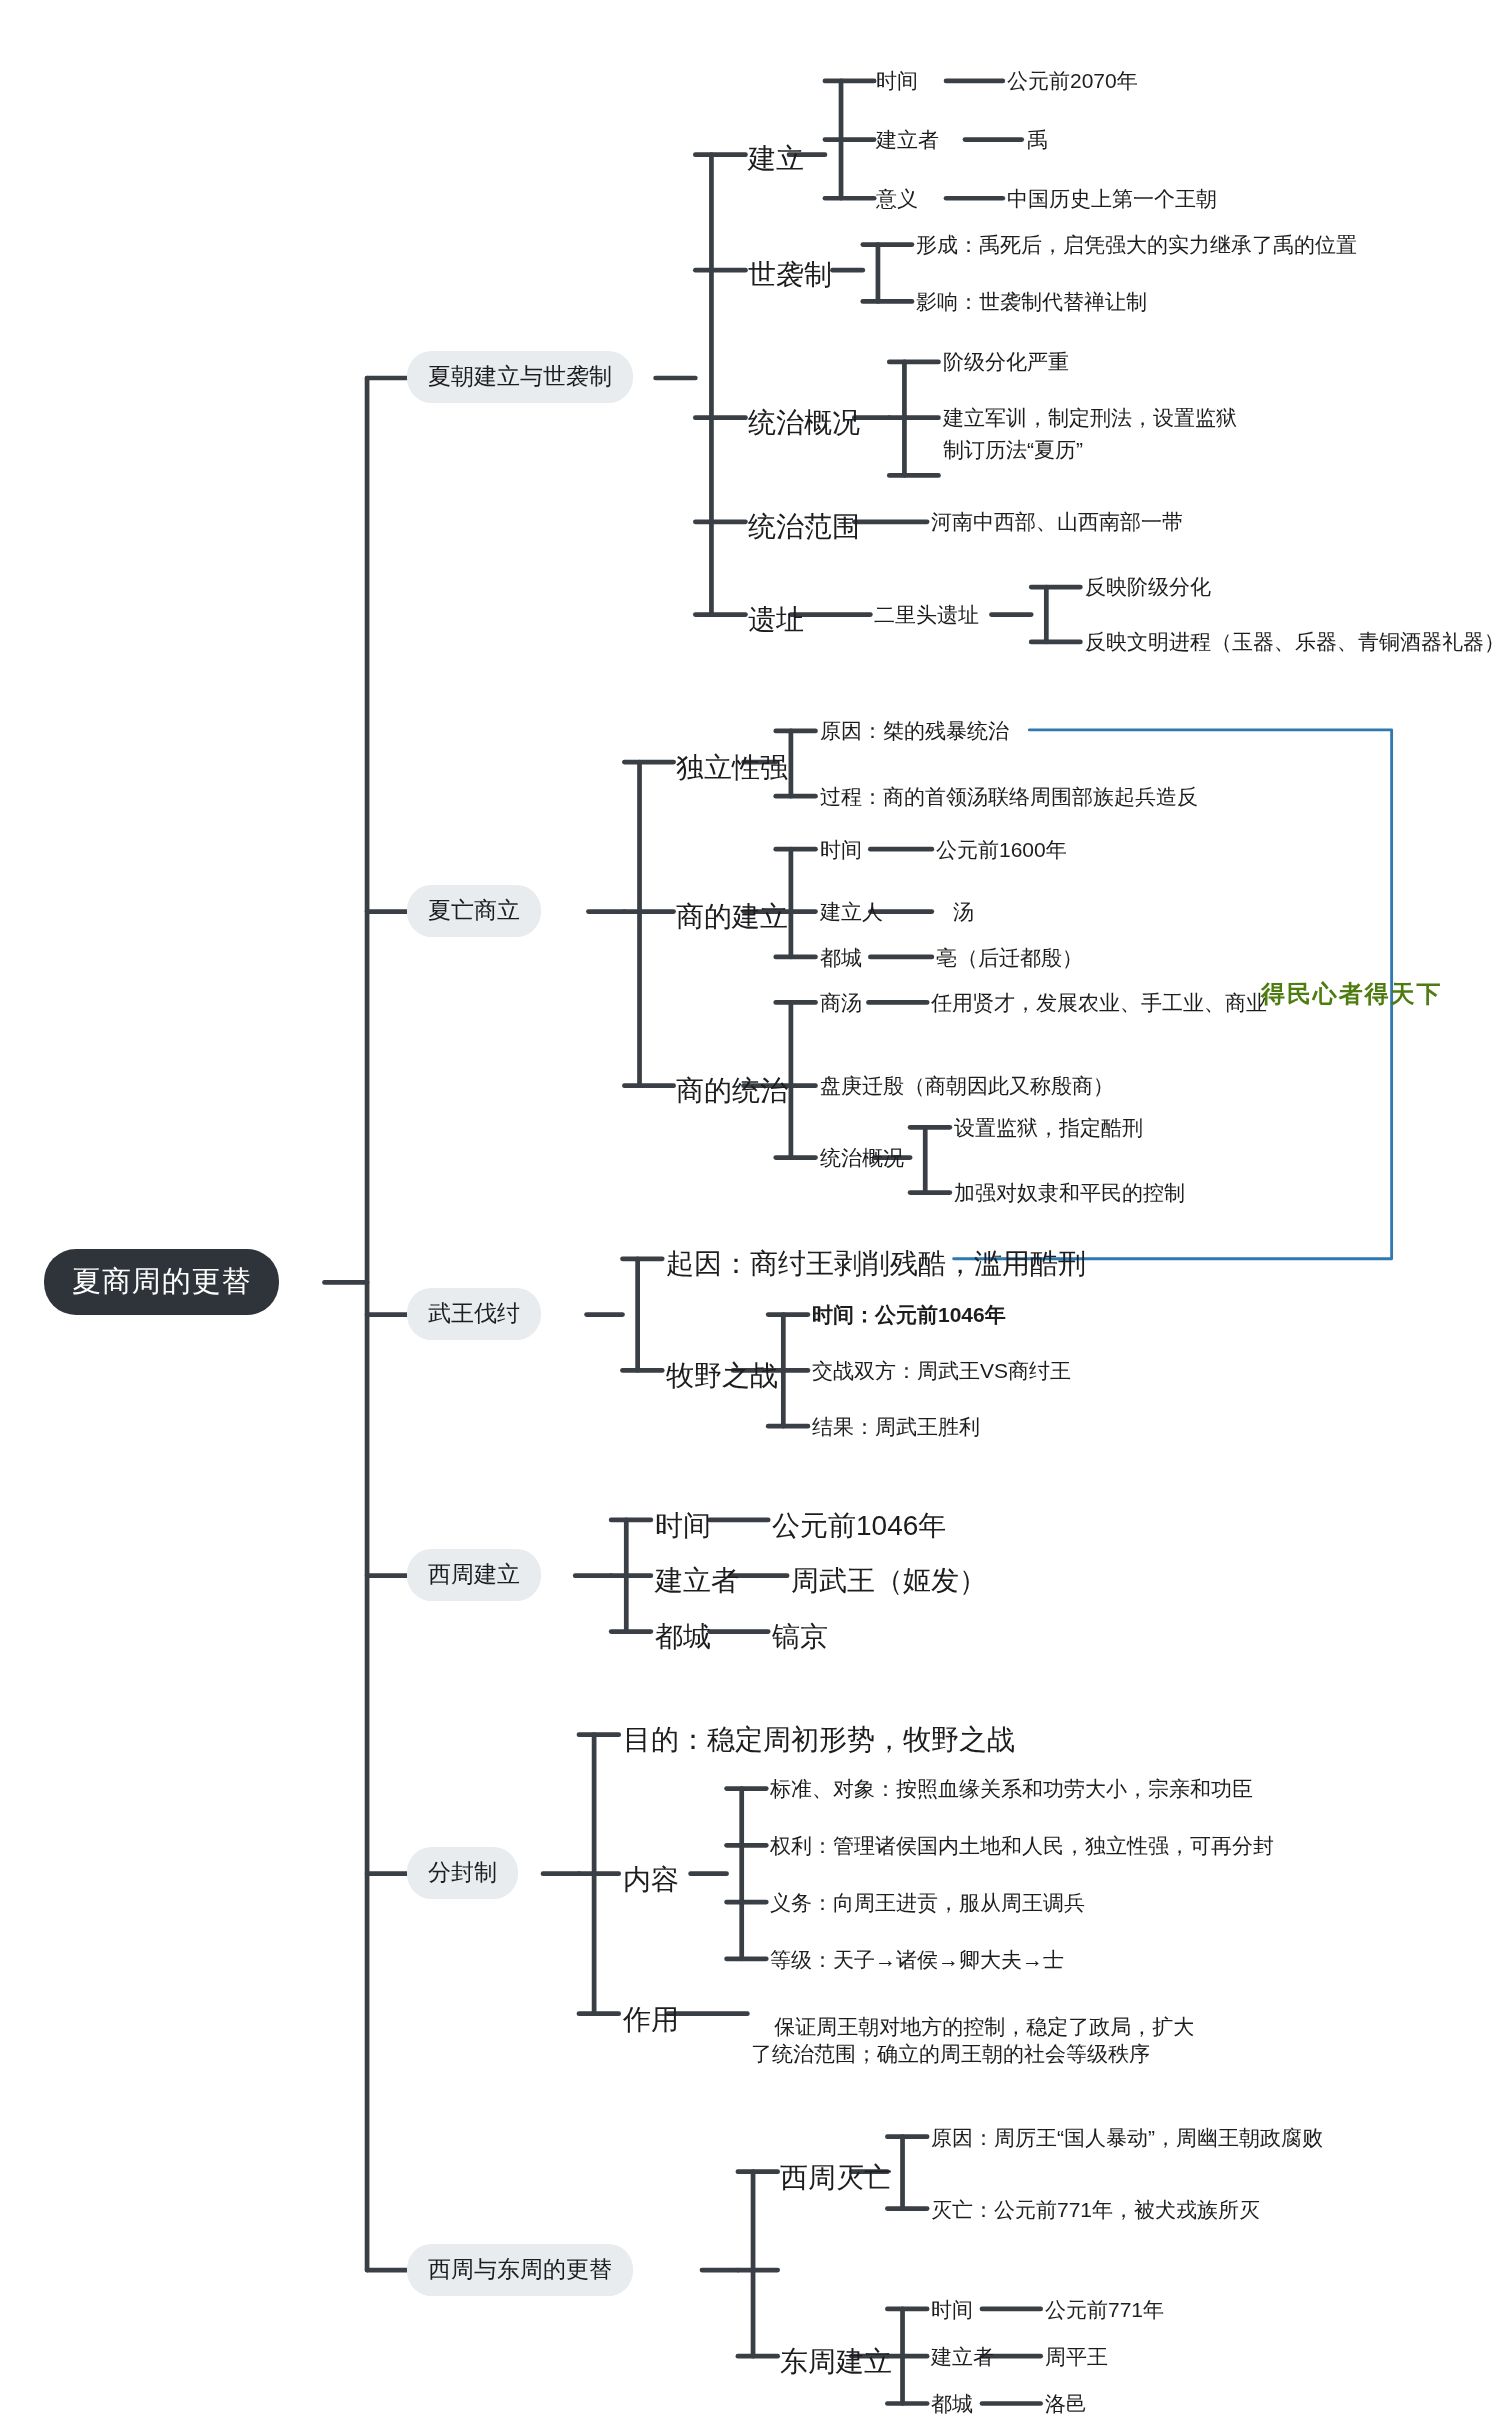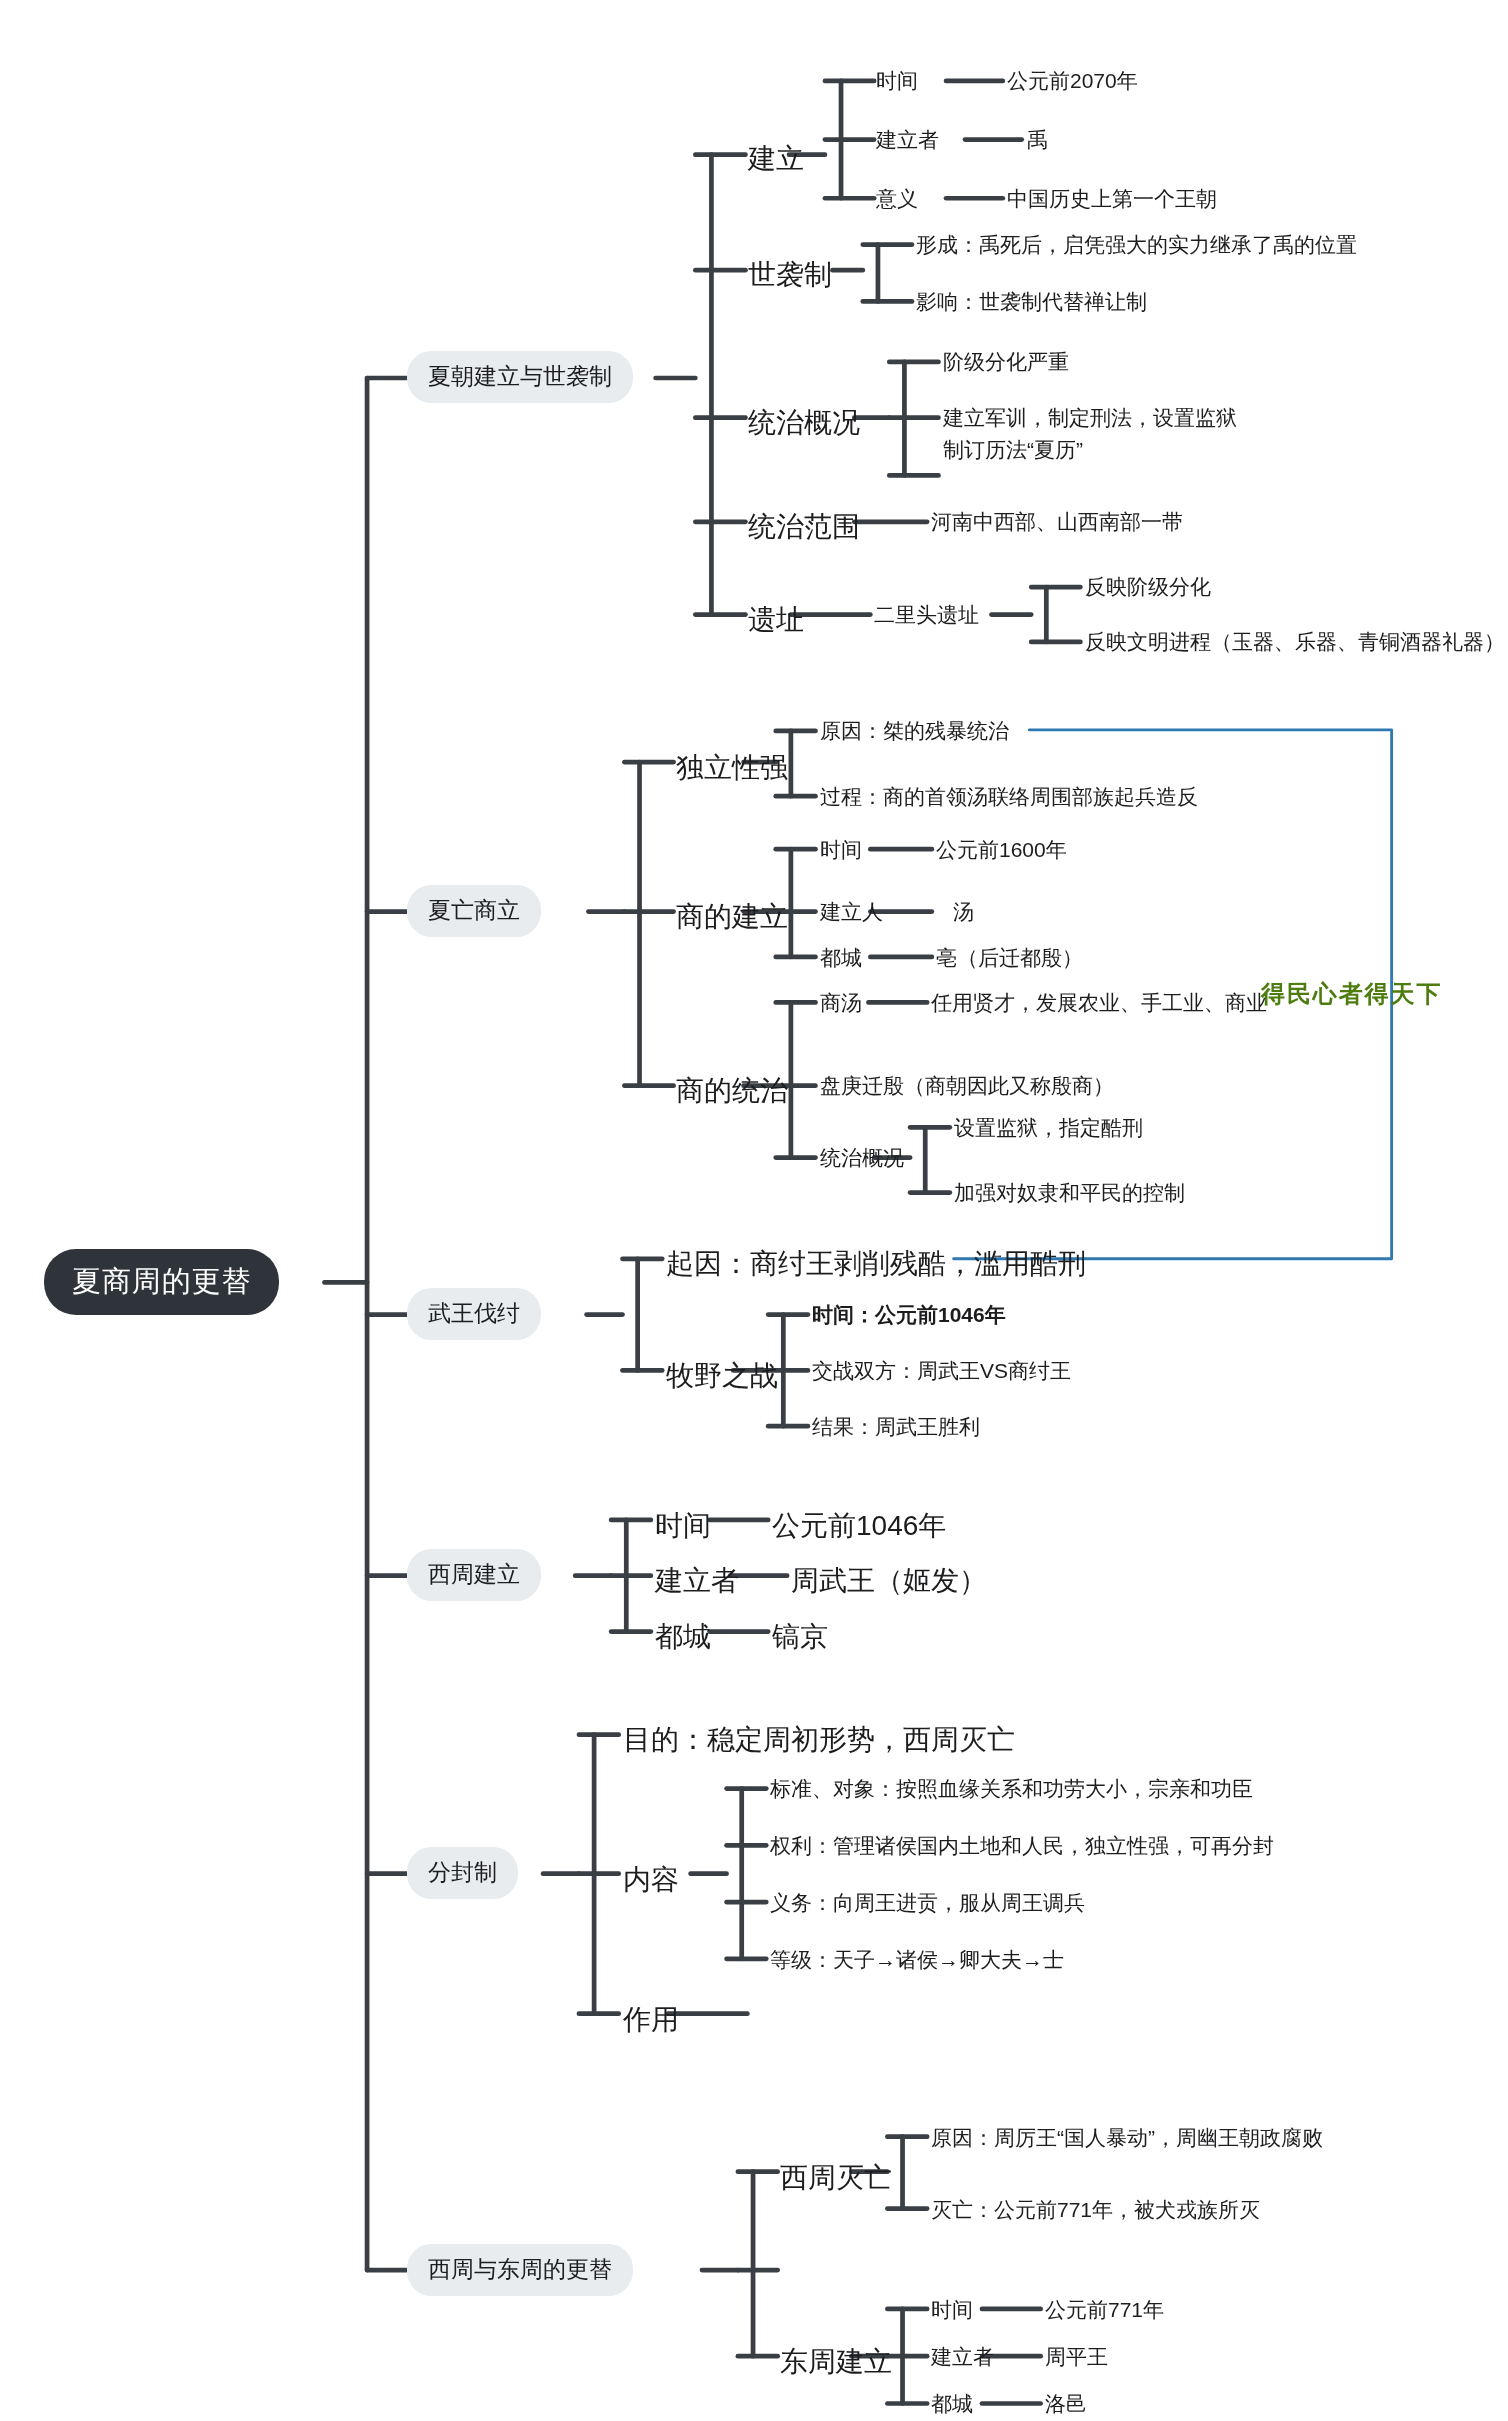--- a/index.html
+++ b/index.html
@@ -347,40 +347,44 @@
     <span>都城</span>
   </div>
   <div class="node l2" style="left:772px;top:1618px;">
     <span>镐京</span>
   </div>
 
   <div class="node l1" style="left:407px;top:1847px;">
     <span>分封制</span>
   </div>
   <div class="node l2" style="left:623px;top:1721px;">
-    <span>目的：稳定周初形势，西周灭亡</span>
+    <span>目的：稳定周初形势，牧野之战</span>
   </div>
   <div class="node l2" style="left:623px;top:1861px;">
     <span>内容</span>
   </div>
   <div class="node l3" style="left:770px;top:1775px;">
     <span>标准、对象：按照血缘关系和功劳大小，宗亲和功臣</span>
   </div>
   <div class="node l3" style="left:770px;top:1832px;">
     <span>权利：管理诸侯国内土地和人民，独立性强，可再分封</span>
   </div>
   <div class="node l3" style="left:770px;top:1889px;">
     <span>义务：向周王进贡，服从周王调兵</span>
   </div>
   <div class="node l3" style="left:770px;top:1946px;">
     <span>等级：天子→诸侯→卿大夫→士</span>
   </div>
   <div class="node l2" style="left:623px;top:2001px;">
     <span>作用</span>
   </div>
+  <div class="node l3 multiline" style="left:751px;top:1985px;">
+    <span>保证周王朝对地方的控制，稳定了政局，扩大
+了统治范围；确立的周王朝的社会等级秩序</span>
+  </div>
 
   <div class="node l1" style="left:407px;top:2244px;">
     <span>西周与东周的更替</span>
   </div>
   <div class="node l2" style="left:780px;top:2159px;">
     <span>西周灭亡</span>
   </div>
   <div class="node l3" style="left:931px;top:2124px;">
     <span>原因：周厉王“国人暴动”，周幽王朝政腐败</span>
   </div>

